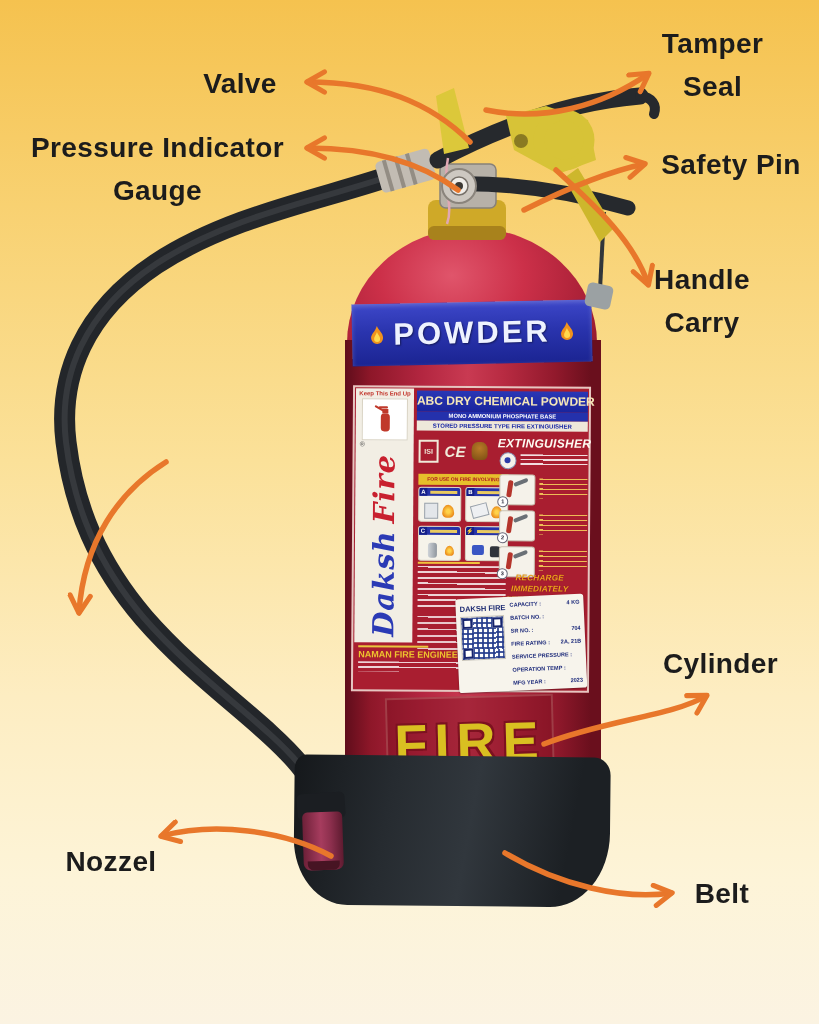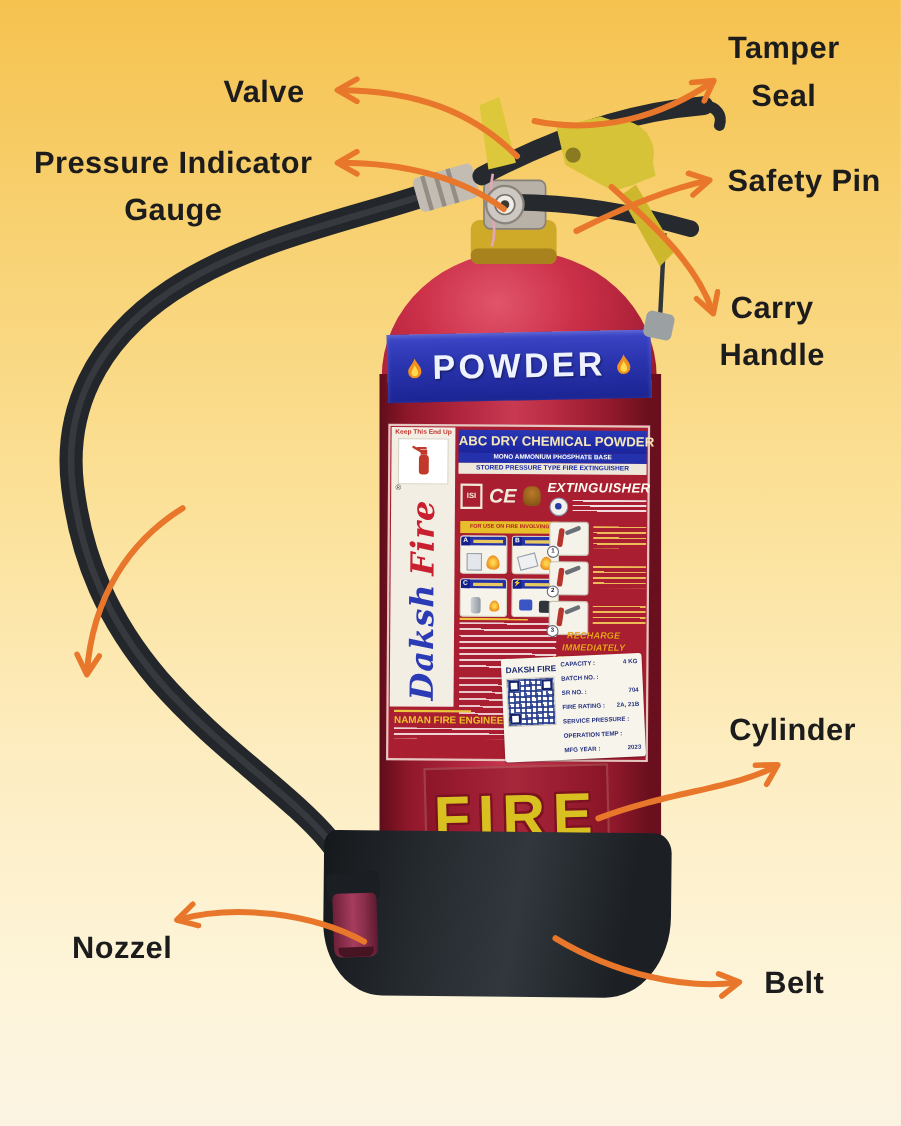--- a/index.html
+++ b/index.html
@@ -45,21 +45,21 @@
   .script{position:absolute;left:50%;top:50%;transform:translate(-50%,-50%) rotate(-90deg);white-space:nowrap;
     font-family:"DejaVu Serif",serif;font-style:italic;font-weight:bold;font-size:29px;letter-spacing:1px;}
   .script .w1{color:#2b3ab5;} .script .w2{color:#c8202f;margin-left:7px;}
   .h1{position:absolute;left:62px;top:3px;width:171px;height:21px;background:linear-gradient(180deg,#2a37b5,#19249c);
       color:#f5e7b8;font-size:12px;font-weight:bold;text-align:center;line-height:21px;white-space:nowrap;}
   .h2{position:absolute;left:62px;top:24px;width:171px;height:9px;background:#2431ac;color:#fff;font-size:5.8px;font-weight:bold;text-align:center;line-height:9px;}
   .h3{position:absolute;left:62px;top:33px;width:171px;height:10px;background:#eee8da;color:#1a28a5;font-size:6px;font-weight:bold;text-align:center;line-height:10px;}
   .cert-row{position:absolute;left:64px;top:48px;width:80px;height:30px;display:flex;align-items:center;gap:6px;}
   .isi{width:20px;height:23px;border:2px solid #f0ead9;color:#f0ead9;font-size:7px;font-weight:bold;
        display:flex;align-items:center;justify-content:center;box-sizing:border-box;}
-  .ce{color:#f0ead9;font-size:18px;font-weight:bold;font-style:italic;}
+  .ce{color:#f0ead9;font-size:15px;font-weight:bold;font-style:italic;}
   .lion{width:16px;height:18px;background:radial-gradient(circle at 50% 35%,#b97a28,#7a4c12);border-radius:40% 40% 30% 30%;}
   .instr-title{position:absolute;left:143px;top:48px;width:92px;color:#fdfaf2;font-size:12px;font-weight:bold;font-style:italic;letter-spacing:.3px;white-space:nowrap;}
   .for-use{position:absolute;left:64px;top:86px;width:90px;height:11px;background:#e7bf2b;color:#b01c20;
       font-size:5px;font-weight:bold;text-align:center;line-height:11px;white-space:nowrap;}
   .grid{position:absolute;left:64px;top:99px;width:90px;height:74px;display:grid;grid-template-columns:1fr 1fr;grid-template-rows:1fr 1fr;gap:4px;}
   .tile{background:#f6f3ea;border-radius:3px;position:relative;border:1px solid #d8d2c2;overflow:hidden;}
   .tbar{height:8px;background:#2633a8;display:flex;align-items:center;}
   .badge{width:8px;height:8px;background:#141f8a;color:#fff;font-size:6px;line-height:8px;text-align:center;font-weight:bold;}
   .tcap{flex:1;height:3px;margin:0 3px;background:rgba(250,215,90,.92);}
   .art{position:absolute;left:0;top:8px;right:0;bottom:0;}
@@ -352,22 +352,22 @@
     <div>Seal</div>
   </div>
   <div class="ann" style="left:10px;top:126px;width:295px;">
     <div>Pressure Indicator</div>
     <div>Gauge</div>
   </div>
   <div class="ann" style="left:650px;top:143px;width:162px;">
     <div>Safety Pin</div>
   </div>
   <div class="ann" style="left:644px;top:258px;width:116px;">
+    <div>Handle</div>
     <div>Carry</div>
-    <div>Handle</div>
   </div>
   <div class="ann" style="left:648px;top:642px;width:145px;">
     <div>Cylinder</div>
   </div>
   <div class="ann" style="left:50px;top:840px;width:122px;">
     <div>Nozzel</div>
   </div>
   <div class="ann" style="left:680px;top:872px;width:84px;">
     <div>Belt</div>
   </div>

